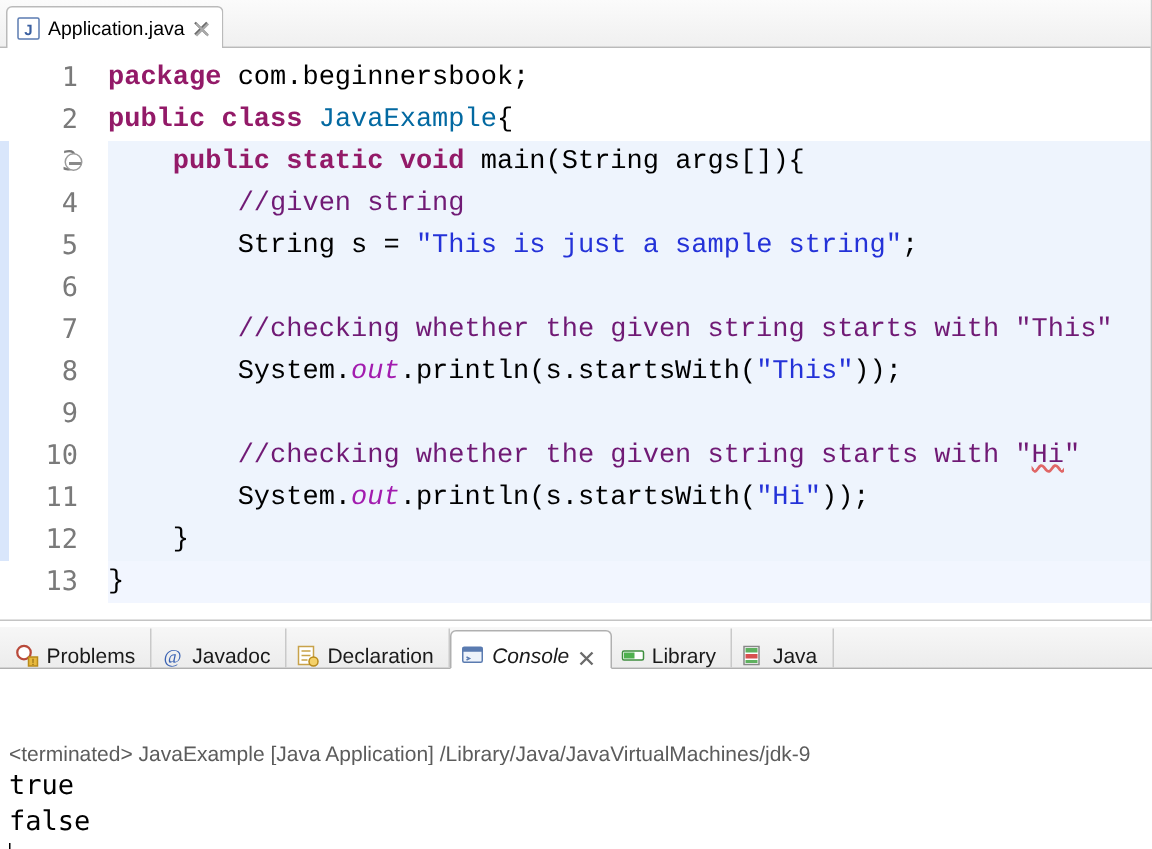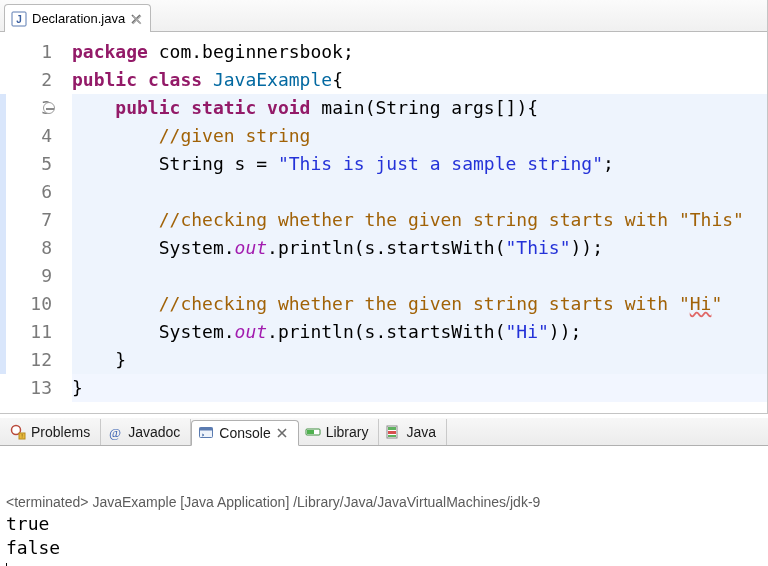--- a/index.html
+++ b/index.html
@@ -80,69 +80,70 @@
     border: 1px solid #9b9b9b;
     background: #fff;
     border-radius: 6px;
   }
   .gutter .fold-mark::before,
   .gutter .fold-mark::after{
     content:"";position:absolute;background:#8a8a8a;
   }
   .gutter .fold-mark::before{left:2px;top:5px;width:8px;height:2px;}
 
-  .code-col { flex:1; position: relative; padding-left: 10px; }
+  .code-col { flex:1; position: relative; padding-left: 10px; font-family: Liberation Mono, monospace; }
   .code-line { height: 28px; }
   .code-line.hl { background: #eef4fd; }
   .code-line.caret { background: #f2f6ff; }
 
   
   .gutter .line.hl::before {
     content:"";
     position:absolute; left:0; top:0; width:6px; height:100%;
     background:#d9e6fb;
   }
 
   
   .kw  { color: #931a68; font-weight: 600; }       
   .pkg { color: #000; }
   .cls { color: #0369a1; }
   .str { color: #2432d8; }
-  .cmt { color: #a16207; }
+  .cmt { color: #701a75; }
   .fld { color: #a21caf; font-style: italic; }     
   .err { text-decoration: underline wavy #e06666; text-decoration-skip-ink: none; }
 
   
   .views-tabs {
     height: 28px;
     display: flex;
     align-items: flex-end;
     border-bottom: 1px solid #b0b0b0;
     background: linear-gradient(#f7f7f7,#ececec);
     padding-left: 4px;
     gap: 0;
     margin-top: 4px;
   }
   .view-tab {
     height: 26px;
     display: flex;
-    align-items: center;
+    align-items: flex-end;
     gap: 5px;
     padding: 0 10px 0 6px;
     font-size: 14px;
     color: #1a1a1a;
     border-right: 1px solid #c9c9c9;
   }
   .view-tab.active {
     background: #ffffff;
     border: 1px solid #b0b0b0;
     border-bottom: 1px solid #fff;
     border-radius: 4px 4px 0 0;
     position: relative;
     top: 1px;
+    font-style: italic;
   }
   .view-tab svg { display:block; }
 
   
   .console-body {
     padding: 3px 6px 0 6px;
     font-size: 14px;
     color: #000;
     margin-top: 45px;
   }
@@ -168,21 +169,21 @@
 <div class="editor-region">
 
   <div class="editor-tabs">
     <div class="editor-tab">
       <span class="java-file-icon">
         <svg width="16" height="16" viewBox="0 0 16 16">
           <rect x="1" y="1" width="14" height="14" rx="1" fill="#fff" stroke="#5b7bb1"></rect>
           <text x="8" y="12" font-size="10" font-family="Arial" text-anchor="middle" fill="#3a5fa0" font-weight="bold">J</text>
         </svg>
       </span>
-      <span>Declaration.java</span>
+      <span>Application.java</span>
       <span class="close-deco">
         <svg width="12" height="12" viewBox="0 0 12 12">
           <path d="M2 2 L10 10 M10 2 L2 10" stroke="#6b6b6b" stroke-width="1.6"></path>
           <path d="M2 2 L10 10 M10 2 L2 10" stroke="#a9a9a9" stroke-width="1.6" transform="translate(0.8,0.8)"></path>
         </svg>
       </span>
     </div>
   </div>
 
   <div class="code-area">
@@ -203,20 +204,30 @@
       </span>
       <span>Problems</span>
     </div>
     <div class="view-tab">
       <span>
         <svg width="16" height="16" viewBox="0 0 16 16">
           <text x="8" y="13" font-size="13" font-family="Georgia" font-style="italic" text-anchor="middle" fill="#3a62b3">@</text>
         </svg>
       </span>
       <span>Javadoc</span>
+    </div>
+    <div class="view-tab">
+      <span>
+        <svg width="16" height="16" viewBox="0 0 16 16">
+          <rect x="2" y="2" width="10" height="12" fill="#fff" stroke="#c8a24a"></rect>
+          <path d="M4 5h6M4 8h6M4 11h4" stroke="#c8a24a"></path>
+          <circle cx="12" cy="12" r="3" fill="#f4d16a" stroke="#b88a1a"></circle>
+        </svg>
+      </span>
+      <span>Declaration</span>
     </div>
     <div class="view-tab active">
       <span>
         <svg width="16" height="16" viewBox="0 0 16 16">
           <rect x="1.5" y="2.5" width="13" height="10" rx="1" fill="#eef3fa" stroke="#5a7bb0"></rect>
           <rect x="1.5" y="2.5" width="13" height="3" fill="#5a7bb0"></rect>
           <path d="M4 9l2 1-2 1" stroke="#5a7bb0" fill="none"></path>
         </svg>
       </span>
       <span>Console</span>

